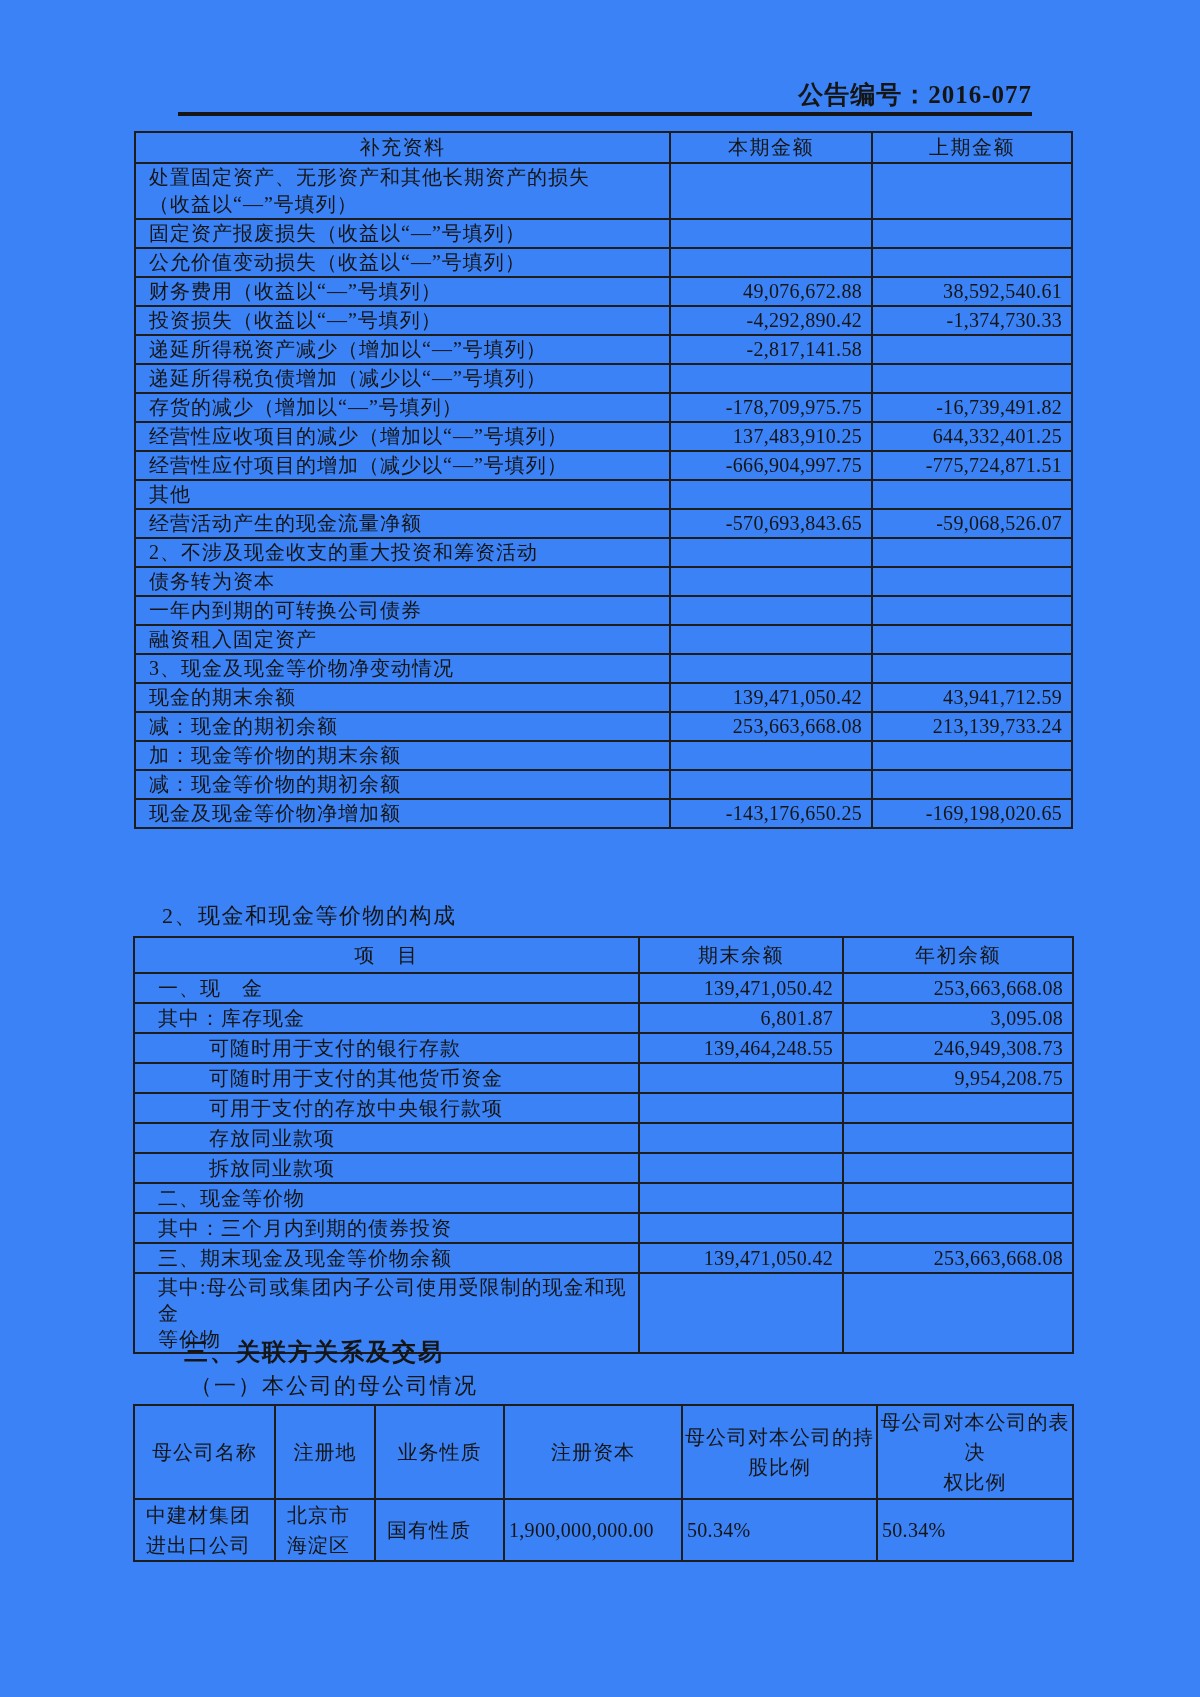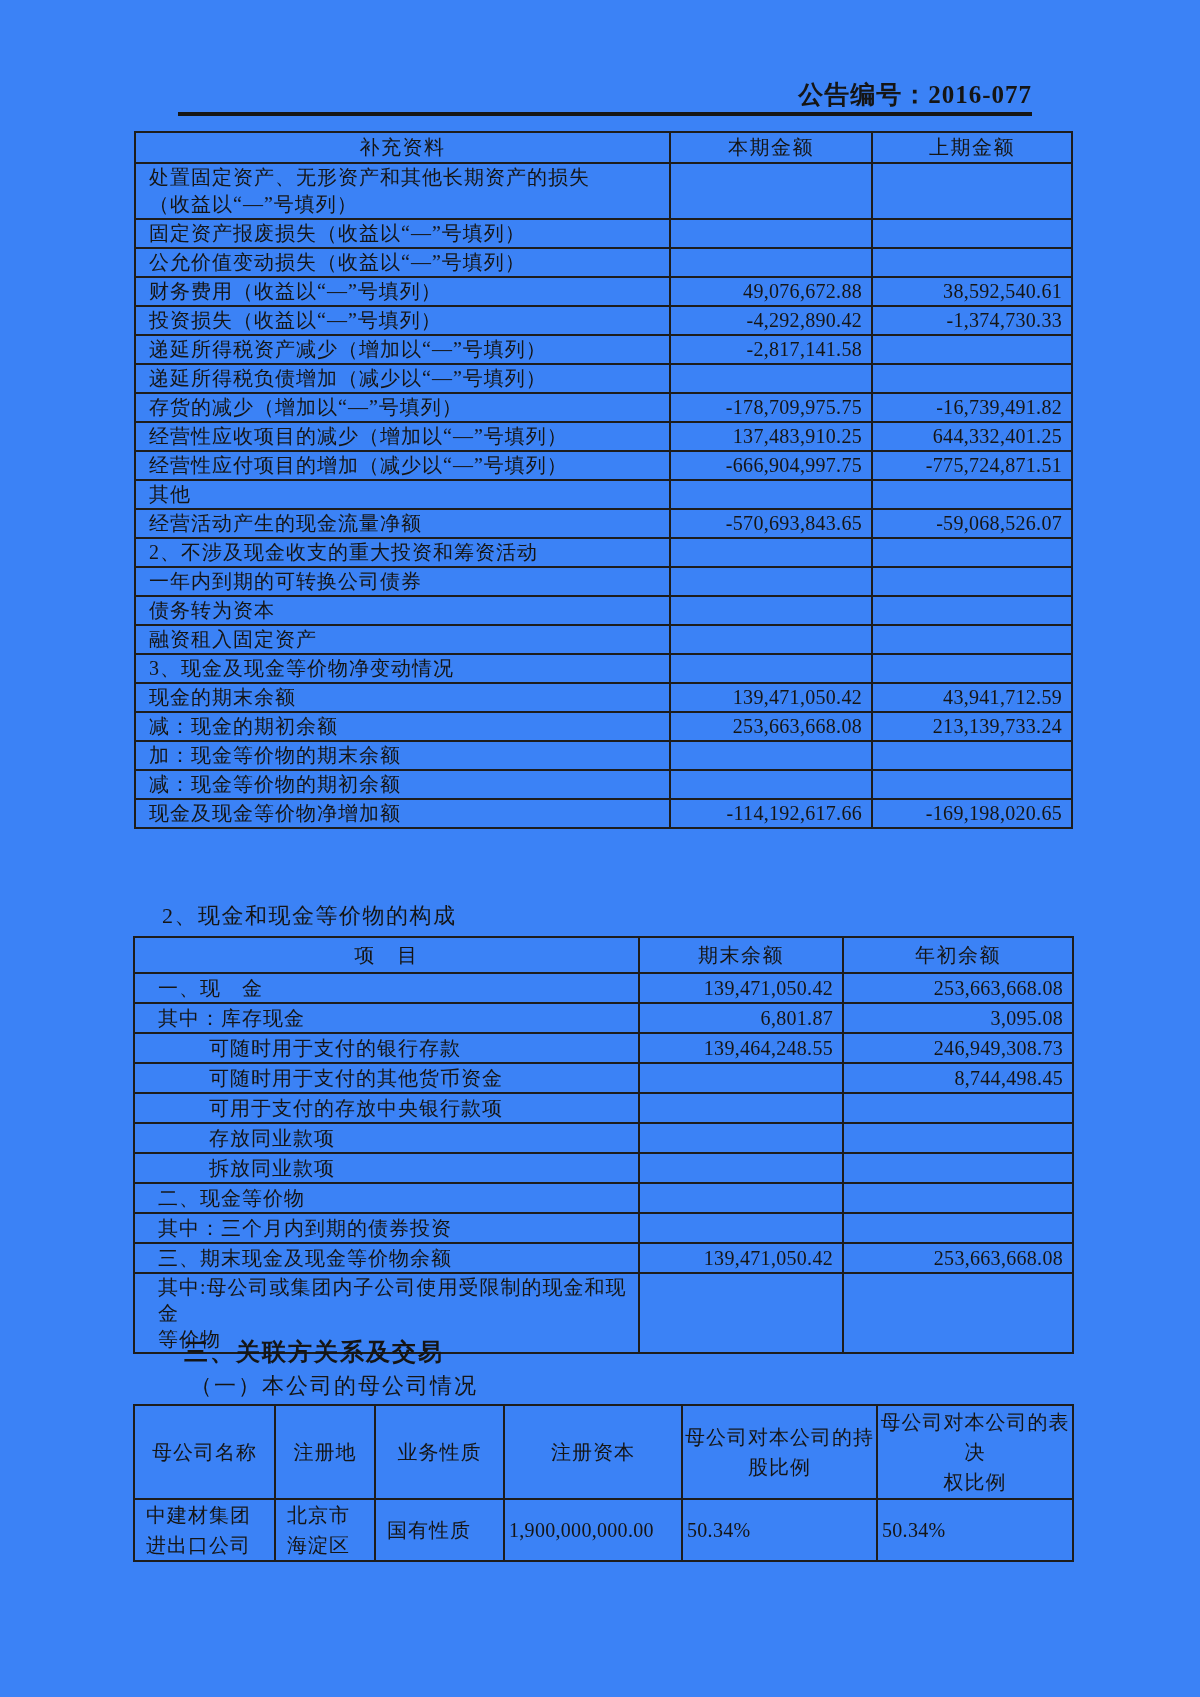--- a/index.html
+++ b/index.html
@@ -160,26 +160,26 @@
       <td class="lbl">经营活动产生的现金流量净额</td>
       <td class="num">-570,693,843.65</td>
       <td class="num">-59,068,526.07</td>
     </tr>
     <tr>
       <td class="lbl">2、不涉及现金收支的重大投资和筹资活动</td>
       <td class="num"></td>
       <td class="num"></td>
     </tr>
     <tr>
+      <td class="lbl">债务转为资本</td>
+      <td class="num"></td>
+      <td class="num"></td>
+    </tr>
+    <tr>
       <td class="lbl">一年内到期的可转换公司债券</td>
-      <td class="num"></td>
-      <td class="num"></td>
-    </tr>
-    <tr>
-      <td class="lbl">债务转为资本</td>
       <td class="num"></td>
       <td class="num"></td>
     </tr>
     <tr>
       <td class="lbl">融资租入固定资产</td>
       <td class="num"></td>
       <td class="num"></td>
     </tr>
     <tr>
       <td class="lbl">3、现金及现金等价物净变动情况</td>
@@ -201,21 +201,21 @@
       <td class="num"></td>
       <td class="num"></td>
     </tr>
     <tr>
       <td class="lbl">减：现金等价物的期初余额</td>
       <td class="num"></td>
       <td class="num"></td>
     </tr>
     <tr>
       <td class="lbl">现金及现金等价物净增加额</td>
-      <td class="num">-114,192,617.66</td>
+      <td class="num">-143,176,650.25</td>
       <td class="num">-169,198,020.65</td>
     </tr>
   </tbody>
     </table>
 
   <div class="h2a">2、现金和现金等价物的构成</div>
 
   <table class="doc" id="t2">
     <colgroup>
         <col style="width:505px">
@@ -239,21 +239,21 @@
       <td class="num">3,095.08</td>
     </tr>
     <tr>
       <td class="lbl indent">可随时用于支付的银行存款</td>
       <td class="num">139,464,248.55</td>
       <td class="num">246,949,308.73</td>
     </tr>
     <tr>
       <td class="lbl indent">可随时用于支付的其他货币资金</td>
       <td class="num"></td>
-      <td class="num">8,744,498.45</td>
+      <td class="num">9,954,208.75</td>
     </tr>
     <tr>
       <td class="lbl indent">可用于支付的存放中央银行款项</td>
       <td class="num"></td>
       <td class="num"></td>
     </tr>
     <tr>
       <td class="lbl indent">存放同业款项</td>
       <td class="num"></td>
       <td class="num"></td>

